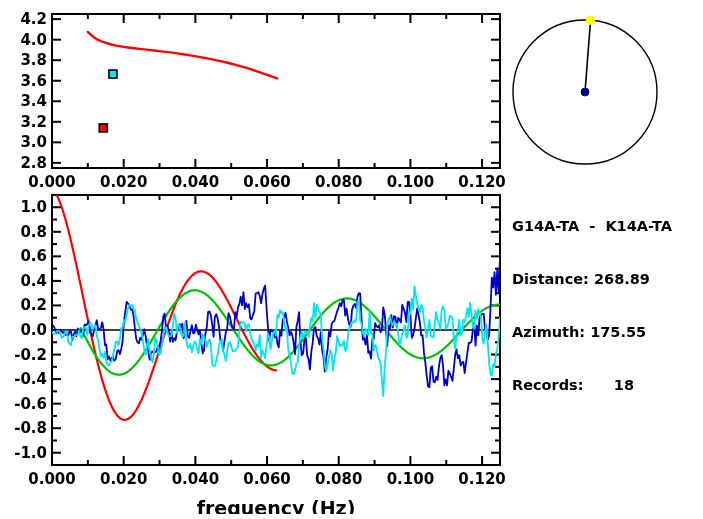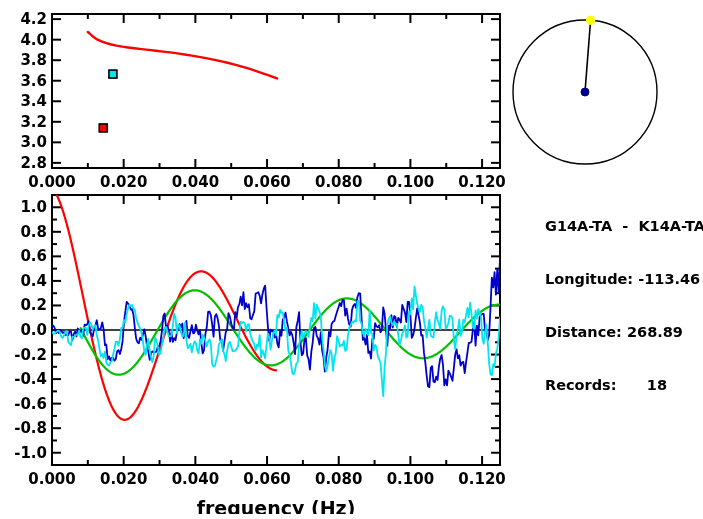--- a/index.html
+++ b/index.html
@@ -18,21 +18,21 @@
     font-family:"DejaVu Sans","Liberation Sans",sans-serif;
     font-size:19px;font-weight:bold;fill:#000000;
   }
 
   .info-panel{
     position:absolute;left:512px;top:183px;width:190px;
     font-family:"DejaVu Sans","Liberation Sans",sans-serif;
     font-size:14.5px;font-weight:bold;color:#000000;
     line-height:17.6px;white-space:pre;letter-spacing:0px;
   }
-  .info-line{white-space:pre;margin-left:33px;}
+  .info-line{white-space:pre;}
 </style>
 </head>
 <body>
 
 <div class="root">
 
   <svg id="top-plot" width="520" height="195" viewBox="0 0 520 195" style="position:absolute;left:0;top:0;">
       <rect x="52" y="14" width="448" height="154" fill="none" stroke="#000" stroke-width="2"></rect>
       <line x1="52" y1="168" x2="52" y2="159" stroke="#000" stroke-width="2"></line>
       <line x1="52" y1="14" x2="52" y2="23" stroke="#000" stroke-width="2"></line>
@@ -201,18 +201,18 @@
 
   <svg id="azimuth-svg" width="198" height="183" viewBox="0 0 198 183" style="position:absolute;left:505px;top:0;">
       <circle cx="80" cy="92" r="72" fill="none" stroke="#000000" stroke-width="1.4"></circle>
       <line x1="80" y1="92" x2="85.58641458591677" y2="20.21704957251856" stroke="#000000" stroke-width="1.6"></line>
       <circle cx="85.58641458591677" cy="20.21704957251856" r="4.2" fill="#FFFF00" stroke="#FFFF00" stroke-width="1"></circle>
       <circle cx="80" cy="92" r="4" fill="#00008B" stroke="#00008B" stroke-width="1"></circle>
     </svg>
 
   <div class="info-panel">
     <div class="info-line">G14A-TA  -  K14A-TA</div>
-    <div class="info-line">Longitude: -113.46</div>
     <div class="info-line">Distance: 268.89</div>
+    <div class="info-line">Azimuth: 175.55</div>
     <div class="info-line">Records:      18</div>
   </div>
 
 </div>
 
 </body></html>

